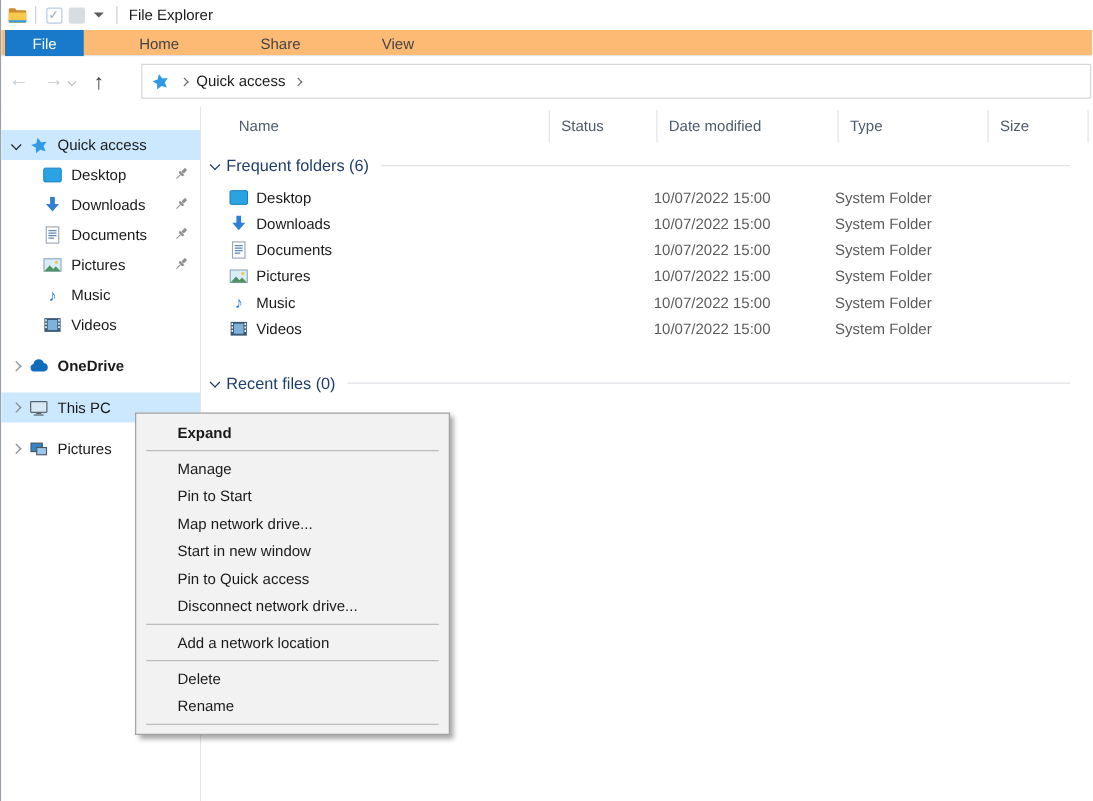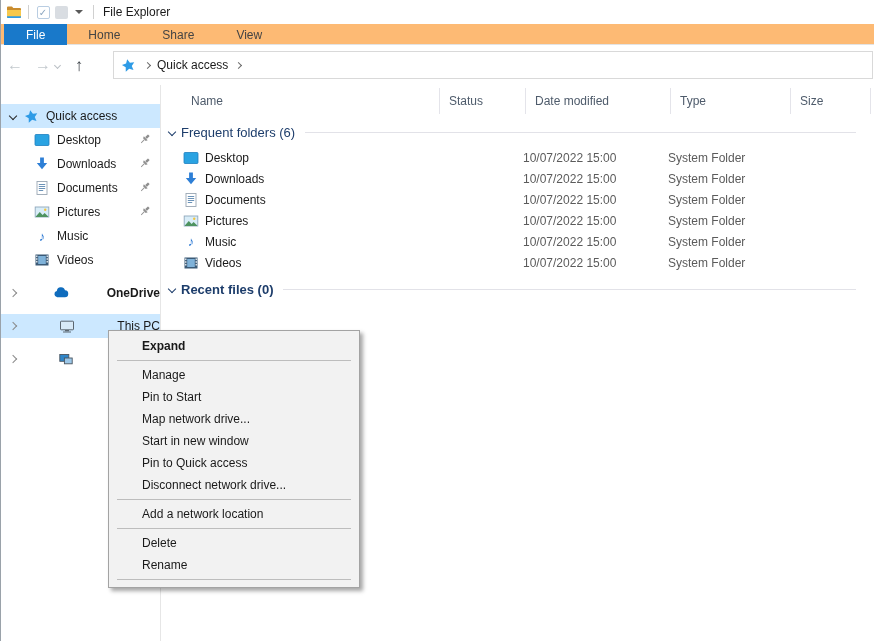--- a/index.html
+++ b/index.html
@@ -10,21 +10,21 @@
   .titlebar { position:absolute; left:0; top:0; width:100%; height:24px; display:flex; align-items:center; padding-left:4px; background:#fff; }
   .titlebar .qat-sep { width:1px; height:14px; background:#d0d0d0; margin:0 5px; }
   .qat-btn { width:18px; height:18px; display:flex; align-items:center; justify-content:center; }
   .check-box { width:13px; height:13px; border:1px solid #b9cde2; border-radius:2px; color:#8aa5bf; font-size:10px; line-height:11px; text-align:center; }
   .gray-box { width:13px; height:13px; background:#d9dde2; border-radius:2px; }
   .caret-down { width:0; height:0; border-left:4px solid transparent; border-right:4px solid transparent; border-top:4px solid #5a5a5a; }
   .title-text { font-size:12px; color:#1a1a1a; margin-left:4px; }
 
   
   .tabs { position:absolute; left:0; top:24px; width:100%; height:21px; display:flex; background:#fdba74; border-bottom:1px solid #e3e3e3; }
-  .tab { height:21px; padding:0 21px; font-size:12px; color:#444; display:flex; align-items:center; cursor:default; }
+  .tab { height:21px; padding:0 21px; font-size:12px; color:#444; display:flex; align-items:center; cursor:default;margin-left:23px; }
   .tab.active { background:#1979ca; color:#fff; margin-left:3px; padding:0 22px; }
 
   
   .navbar { position:absolute; left:0; top:45px; width:100%; height:40px; background:#fff; display:flex; align-items:center; }
   .nav-arrow { font-size:16px; line-height:1; }
   .nav-back, .nav-fwd { color:#c3c9ce; width:28px; text-align:center; }
   .nav-drop { margin-left:-2px; margin-right:4px; }
   .nav-up { color:#3c4248; width:30px; text-align:center; font-size:17px; }
   .chev { display:inline-block; width:6px; height:6px; border-right:1.4px solid #8a8a8a; border-bottom:1.4px solid #8a8a8a; }
   .chev.right { transform:rotate(-45deg); }
@@ -41,37 +41,37 @@
 
   
   .tree-item { height:24px; display:flex; align-items:center; font-size:12px; color:#1a1a1a; cursor:default; }
   .tree-item.sel { background:#cce8ff; }
   .tree-item .chevcell { width:20px; display:flex; justify-content:center; flex:none; }
   .tree-item .icon { width:16px; height:16px; flex:none; margin-right:7px; display:flex; align-items:center; justify-content:center; }
   .tree-item .lbl { white-space:nowrap; }
   .tree-item .pin { margin-left:auto; margin-right:8px; }
   .ti-root .chevcell { margin-left:2px; }
   .ti-child { padding-left:33px; }
-  .gap8 { margin-top:9px;justify-content:space-between; }
+  .gap8 { margin-top:9px; }
 
   
   .colheads { position:absolute; left:12px; top:3px; height:26px; display:flex; width:100%; }
   .colh { font-size:12px; color:#4e5b6b; display:flex; align-items:center; padding-left:9px; border-right:1px solid #e4e4ea; height:26px; }
   .colh.name { width:267px; padding-left:18px; }
   .colh.status { width:86px; }
   .colh.date { width:145px; }
   .colh.type { width:120px; }
   .colh.size { width:80px; }
 
   
   .group { display:flex; align-items:center; height:18px; margin-top:9px; padding-left:8px; }
   .group .chev { border-color:#1d3d6b; margin-right:6px; }
   .group .glabel { font-size:13px; color:#1d3d6b; white-space:nowrap; }
   .group .gline { flex:1; height:1px; background:#e2e2e8; margin-left:10px; margin-right:18px; }
-  .group.g2 { margin-top:7px;font-weight:bold; }
+  .group.g2 { margin-top:24px; }
   .rows { margin-top:6px; }
   .filerow { height:21px; display:flex; align-items:center; font-size:12px; }
   .fr-name { width:267px; display:flex; align-items:center; padding-left:22px; color:#1a1a1a; }
   .fr-name .icon { width:16px; height:16px; margin-right:6px; display:flex; align-items:center; justify-content:center; }
   .fr-status { width:86px; }
   .fr-date { width:145px; padding-left:9px; color:#5b5b5b; }
   .fr-type { width:120px; padding-left:9px; color:#5b5b5b; }
 
   
   .ctxmenu { position:absolute; left:107px; top:330px; width:252px; background:#f2f2f2; border:1px solid #a3a3a3; box-shadow:3px 3px 4px rgba(0,0,0,0.35); padding:4px 0; z-index:10; }

